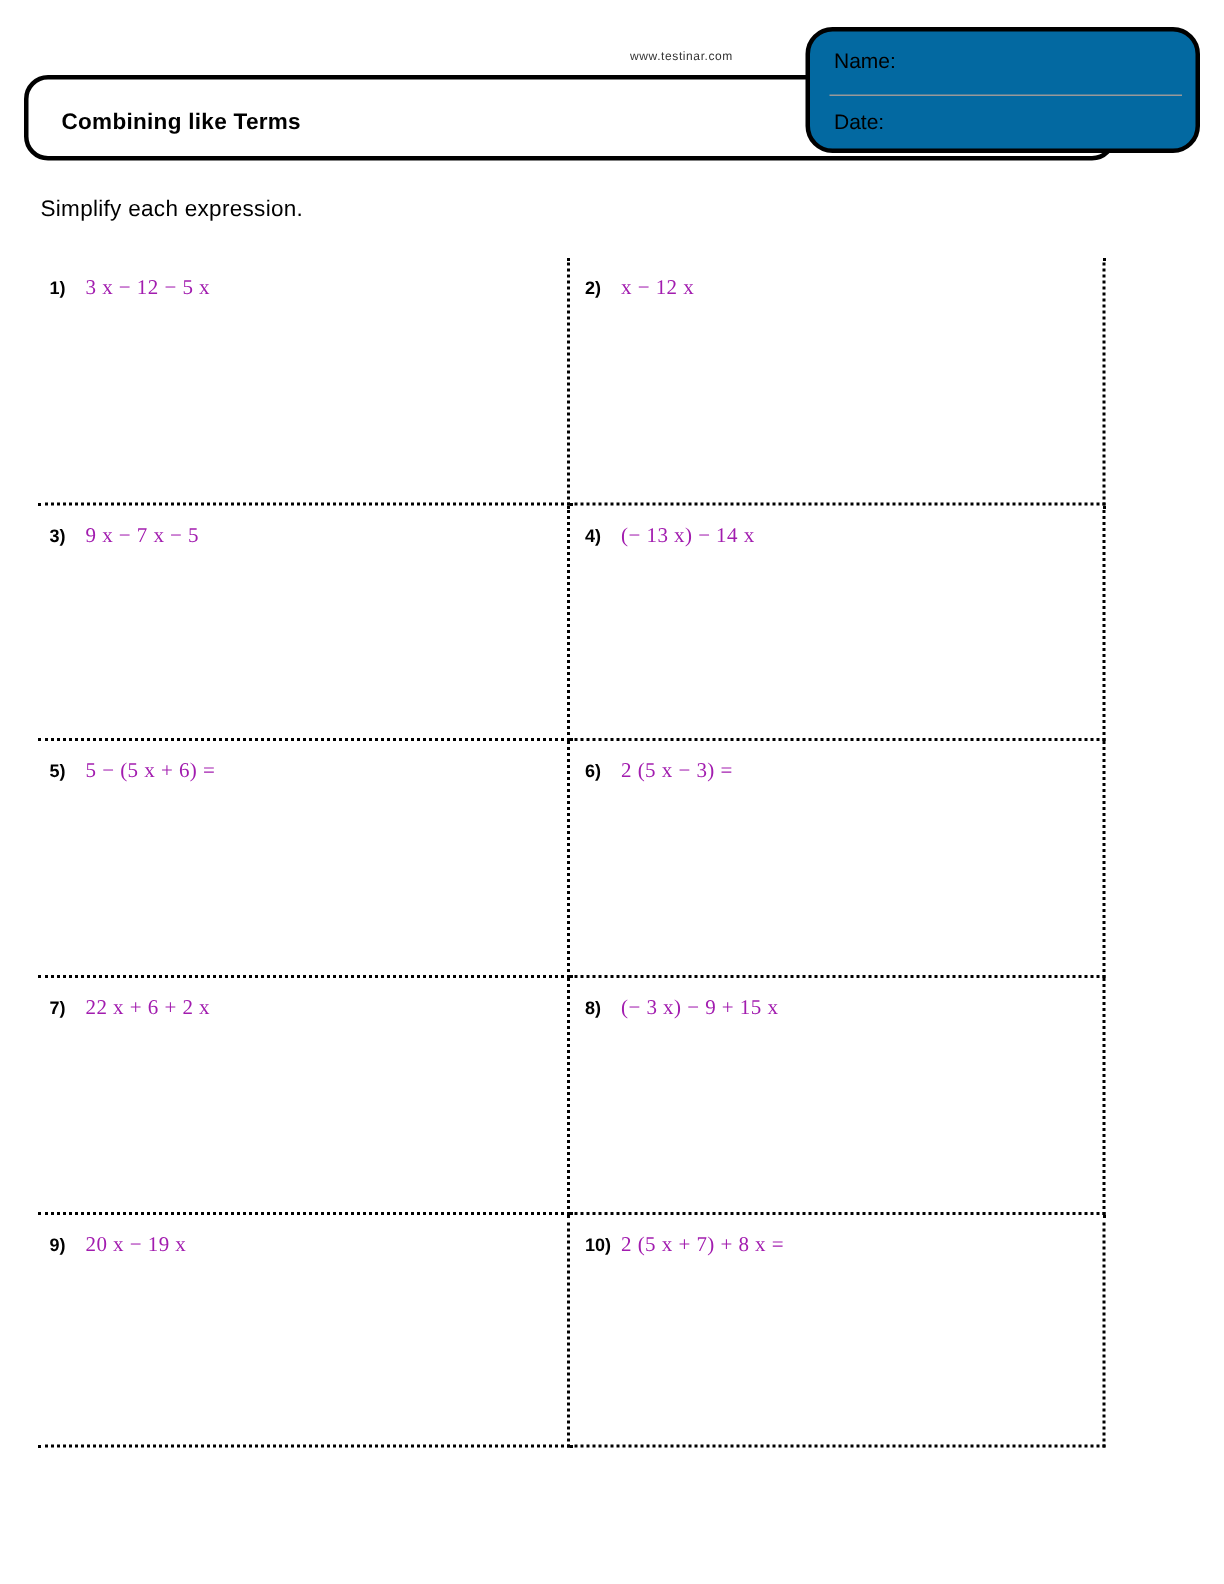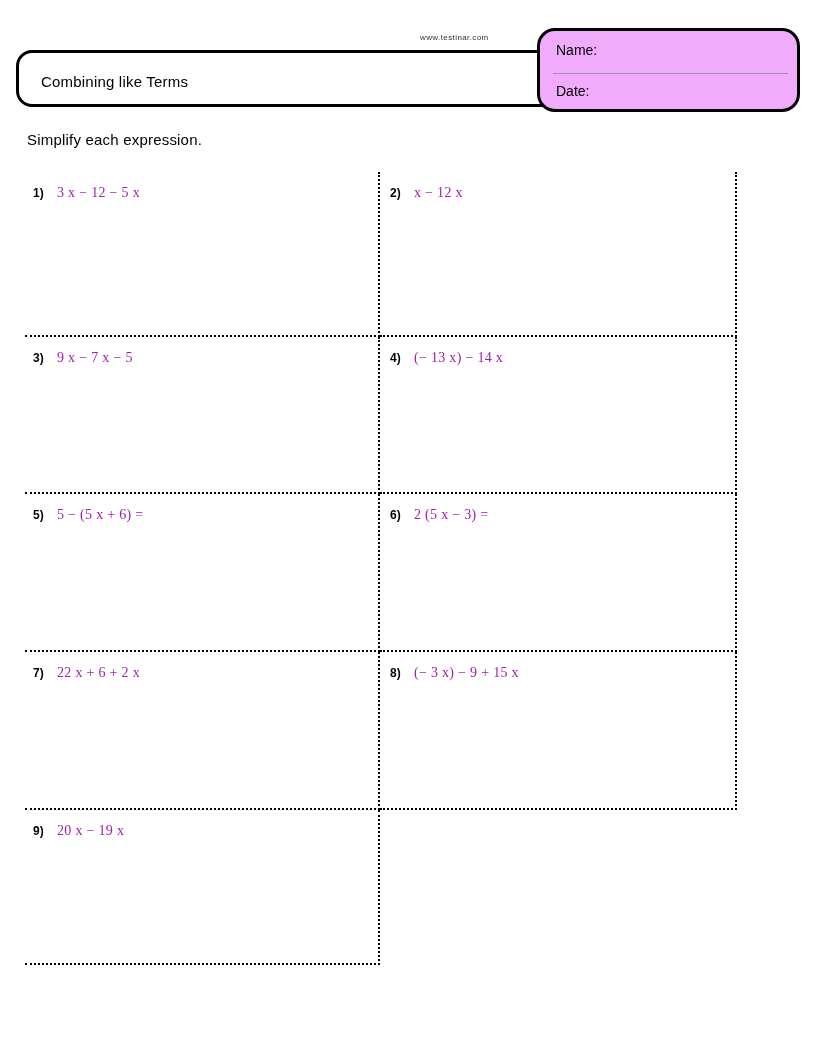--- a/index.html
+++ b/index.html
@@ -26,42 +26,42 @@
     border: 3px solid #000;
     border-radius: 16px;
     background: #fff;
     z-index: 1;
   }
   .titlebar-text {
     position: absolute;
     left: 22px;
     top: 20px;
     font-size: 15px;
-    font-weight: normal;
+    font-weight: bold;
     letter-spacing: 0.2px;
   }
   .watermark {
     position: absolute;
     left: 420px;
     top: 33px;
     width: 104px;
     font-size: 8px;
     color: #333;
     letter-spacing: 0.4px;
     z-index: 3;
   }
   .namebox {
     position: absolute;
     left: 537px;
-    top: 28px;
+    top: 18px;
     width: 257px;
     height: 78px;
     border: 3px solid #000;
     border-radius: 18px;
-    background: #f0abfc;
+    background: #0369a1;
     z-index: 2;
   }
   .namebox .field-label {
     position: absolute;
     left: 16px;
     font-size: 14px;
     font-weight: 500;
   }
   .name-label { top: 11px; }
   .date-label { top: 52px; }
@@ -190,14 +190,20 @@
       <span class="pexpr">(− 3 x) − 9 + 15 x</span>
     </div>
   </div>
 
   <div class="cell col-left">
     <div class="problem">
       <span class="plabel">9)</span>
       <span class="pexpr">20 x − 19 x</span>
     </div>
   </div>
+  <div class="cell col-right">
+    <div class="problem">
+      <span class="plabel">10)</span>
+      <span class="pexpr">2 (5 x + 7) + 8 x =</span>
+    </div>
+  </div>
 
 </div>
 
 </body></html>

